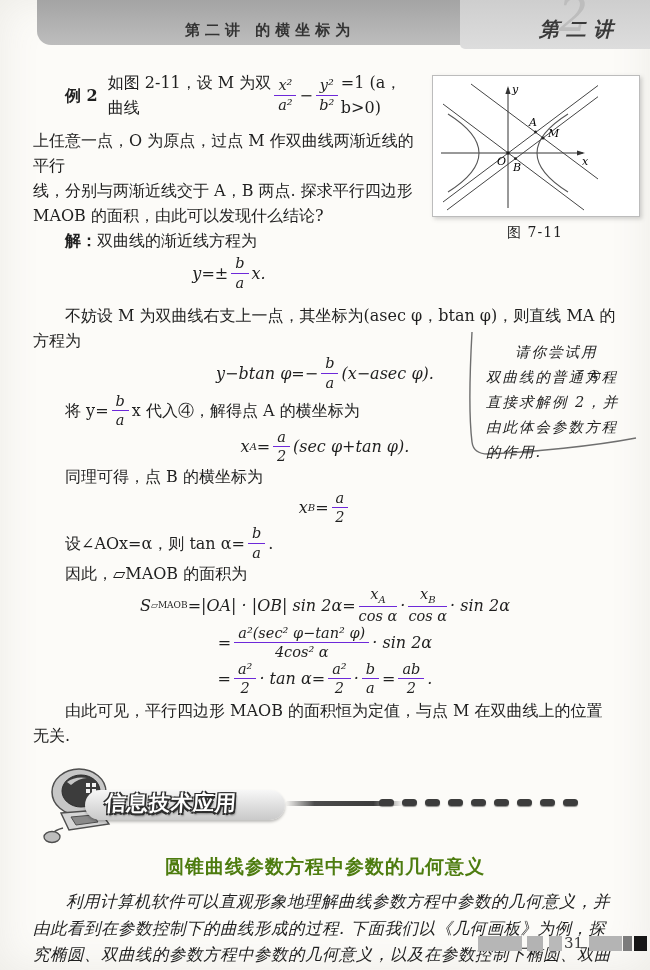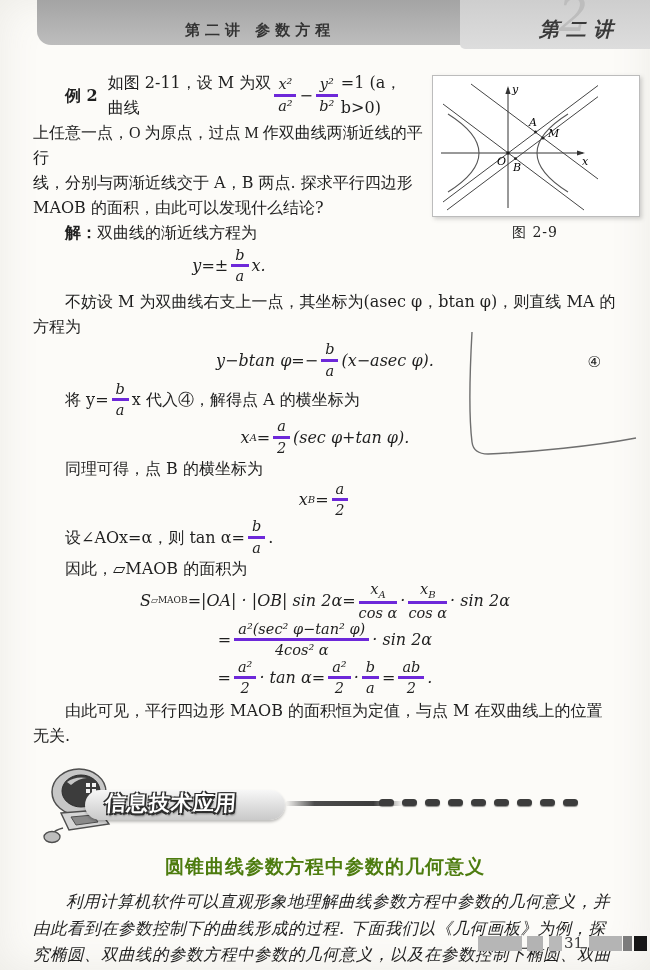--- a/index.html
+++ b/index.html
@@ -22,34 +22,34 @@
   
   .content{position:absolute;left:33px;top:46px;width:584px;font-size:16px;line-height:25px;}
   .narrow{width:392px;}
   .ind{text-indent:2em;}
   .b{font-weight:bold;}
   .it{font-style:italic;}
 
   
   .fr{display:inline-block;vertical-align:middle;text-align:center;
       font-size:14.5px;line-height:1.12;margin:0 3px;font-style:italic;}
-  .fr .n{display:block;padding:0 4px 1px;border-bottom:3px solid #6d28d9;}
+  .fr .n{display:block;padding:0 4px 1px;border-bottom:1px solid #6d28d9;}
   .fr .d{display:block;padding-top:1px;}
 
   .eqrow{display:flex;align-items:center;justify-content:center;min-height:36px;
          font-style:italic;position:relative;}
   .inlrow{display:flex;align-items:center;min-height:34px;padding-left:2em;}
   .eq-tag{position:absolute;right:16px;top:9px;font-style:normal;
           font-family:"DejaVu Sans","Liberation Sans",sans-serif;font-size:15px;}
   sub.sb{font-size:10px;font-style:italic;}
   sub.sq{font-size:9px;font-style:normal;text-align:center;}
 
   .ex-p1{margin-top:24px;display:flex;align-items:center;min-height:36px;}
   .ex-tag{font-weight:bold;margin-right:10px;margin-left:2em;white-space:nowrap;}
-  .mt2{margin-top:2px;} .mt4{margin-top:5px;} .mt8{font-family:Liberation Serif, serif;}
+  .mt2{margin-top:2px;} .mt4{margin-top:12px;} .mt8{margin-top:8px;}
 
   
   .figure{position:absolute;left:432px;top:75px;width:206px;}
   .figbox{width:206px;height:140px;background:#fff;border:1px solid #bcbcbc;
           box-shadow:1.5px 2px 4px rgba(80,80,80,.25);}
   .figcap{text-align:center;font-size:14px;margin-top:7px;letter-spacing:1px;}
 
   
   .note{position:absolute;left:464px;top:328px;width:182px;height:140px;}
   .note-border{position:absolute;left:0;top:0;}
@@ -89,21 +89,21 @@
   .fb5{left:623px;width:9px;background:#7c7c7c;}
   .fb6{left:634px;width:13px;background:#161616;}
   .pageno{position:absolute;left:564px;top:0;font-size:15px;color:#404040;}
 </style>
 </head>
 <body>
 
 <div class="page">
 
   <div class="hdr-bar">
-    <span class="hdr-title">第二讲 参数方程</span>
+    <span class="hdr-title">第二讲 的横坐标为</span>
   </div>
   <div class="hdr-tab">
     <span class="big2">2</span>
     <span class="callig">第二讲</span>
   </div>
 
   <div class="figure">
     <div class="figbox">
       <svg width="204" height="138" viewBox="0 0 204 138">
 
@@ -127,27 +127,30 @@
         <circle cx="82.5" cy="82.6" r="1.4" fill="#222"></circle>
 
         <text x="79" y="17" font-size="11" font-style="italic" font-family="DejaVu Serif,serif">y</text>
         <text x="149" y="89" font-size="11" font-style="italic" font-family="DejaVu Serif,serif">x</text>
         <text x="96" y="50" font-size="11" font-style="italic" font-family="DejaVu Serif,serif">A</text>
         <text x="115" y="61" font-size="11" font-style="italic" font-family="DejaVu Serif,serif">M</text>
         <text x="64" y="89" font-size="11" font-style="italic" font-family="DejaVu Serif,serif">O</text>
         <text x="80" y="95" font-size="11" font-style="italic" font-family="DejaVu Serif,serif">B</text>
       </svg>
     </div>
-    <div class="figcap">图 2-9</div>
+    <div class="figcap">图 7-11</div>
   </div>
 
   <div class="note">
     <svg class="note-border" width="182" height="140" viewBox="0 0 182 140">
       <path d="M8,4 C6,40 5,90 8,114 C9,122 14,126 24,126 C70,124 130,118 172,110" fill="none" stroke="#6f6f6f" stroke-width="1.4"></path>
     </svg>
+    <div class="note-text">
+      <span class="first">请你尝试用</span><span>双曲线的普通方</span><span>程直接求解例 2，</span><span>并由此体会参数</span><span>方程的作用.</span>
+    </div>
   </div>
 
   <div class="content">
 
     <div class="ex-p1 narrow">
       <span class="ex-tag">例 2</span>
       <span>如图 2-11，设 M 为双曲线</span>
       <span class="fr">
           <span class="n">x²</span>
           <span class="d">a²</span>

